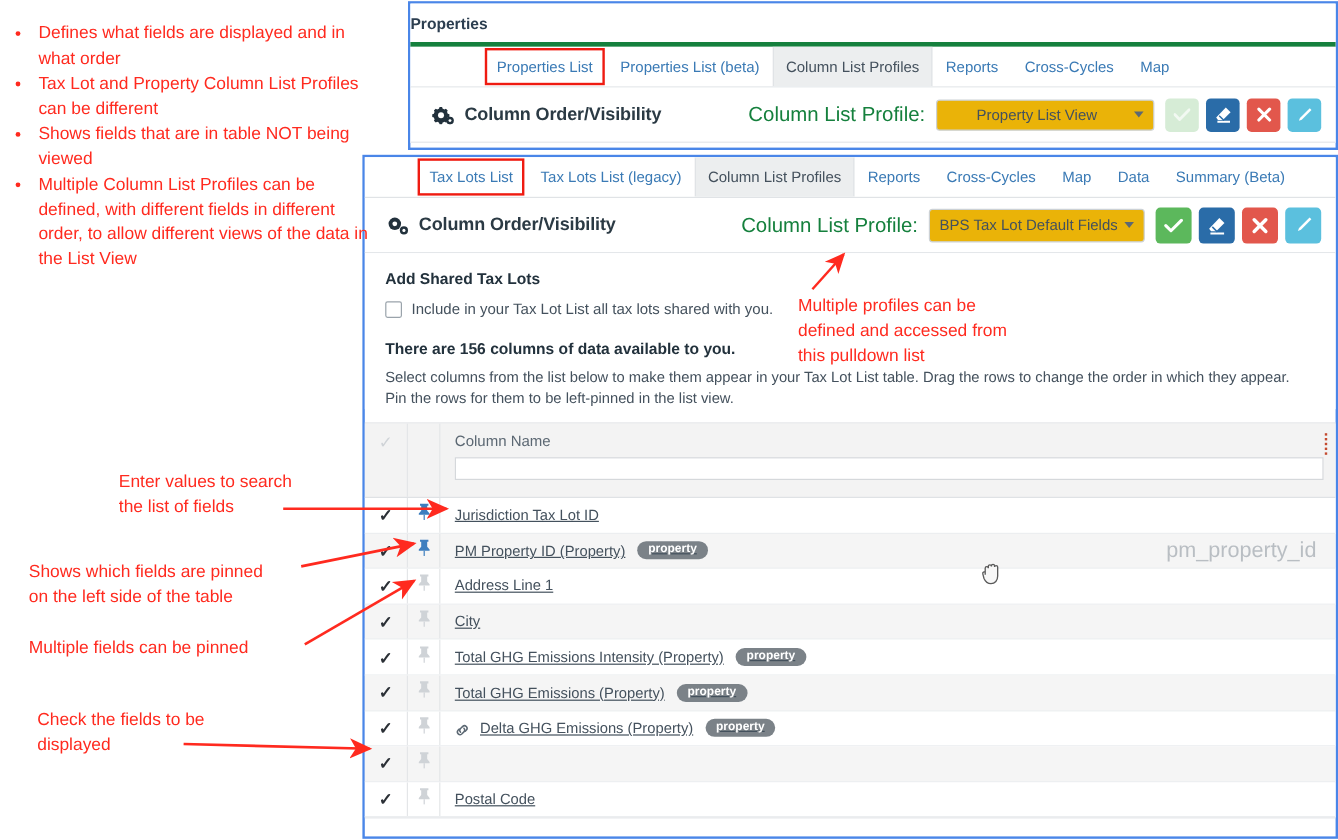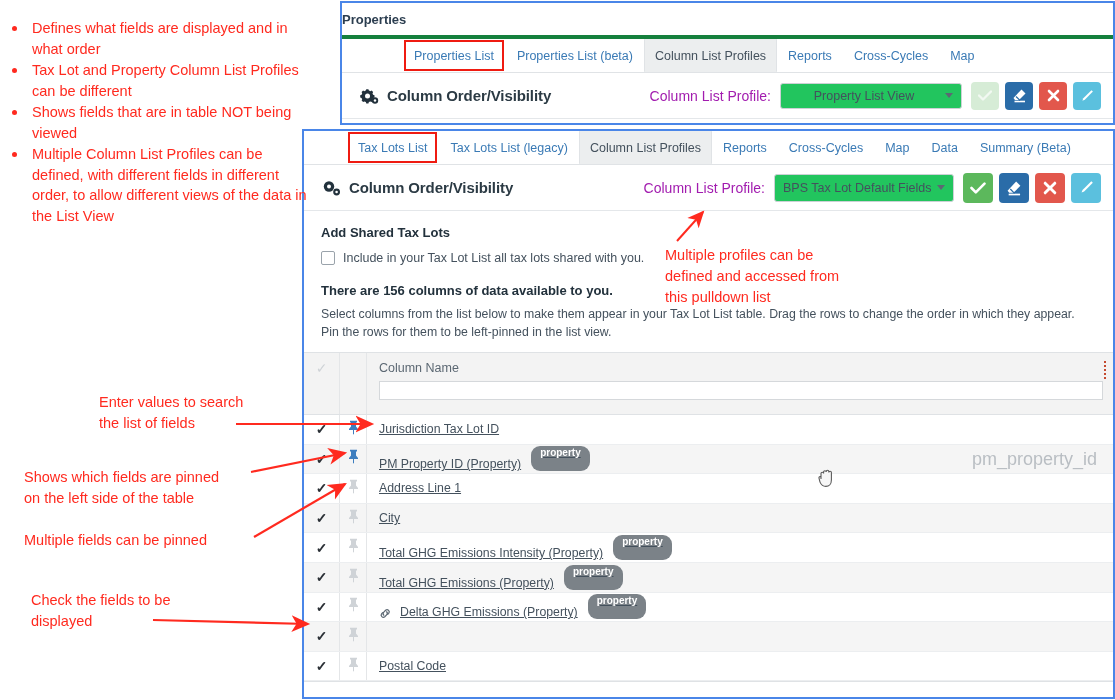--- a/index.html
+++ b/index.html
@@ -135,31 +135,31 @@
     flex: 0 0 auto;
   }
   .toolrow .heading {
     font-size: 15px;
     font-weight: bold;
     color: #2b3a44;
     letter-spacing: -0.1px;
   }
   .toolrow .spacer { flex: 1 1 auto; }
   .profile-label {
-    font-size: 14px;
-    color: #a21caf;
+    font-size: 17px;
+    color: #15803d;
     margin-right: 9px;
     white-space: nowrap;
   }
   .select-box {
     width: 182px;
     height: 26px;
     border: 1px solid #ccd1d5;
     border-radius: 3px;
-    background: #22c55e;
+    background: #eab308;
     display: flex;
     align-items: center;
     padding: 0 8px;
     font-size: 12.5px;
     color: #44515d;
     position: relative;
     box-sizing: border-box;
     cursor: pointer;
   }
   #win-taxlots .select-box { width: 180px; height: 28px; }
@@ -329,21 +329,21 @@
     white-space: nowrap;
     text-decoration: underline;
   }
   .badge {
     display: inline-block;
     background: #7b8288;
     color: #fff;
     font-size: 10px;
     font-weight: bold;
     border-radius: 9px;
-    padding: 2px 9px 13px;
+    padding: 2px 9px 3px;
     margin-left: 10px;
     line-height: 1;
   }
   .link-icon { margin-right: 8px; display:flex; align-items:center; }
   .field-key {
     position: absolute;
     right: 16px;
     top: 50%;
     transform: translateY(-50%);
     font-size: 18px;

